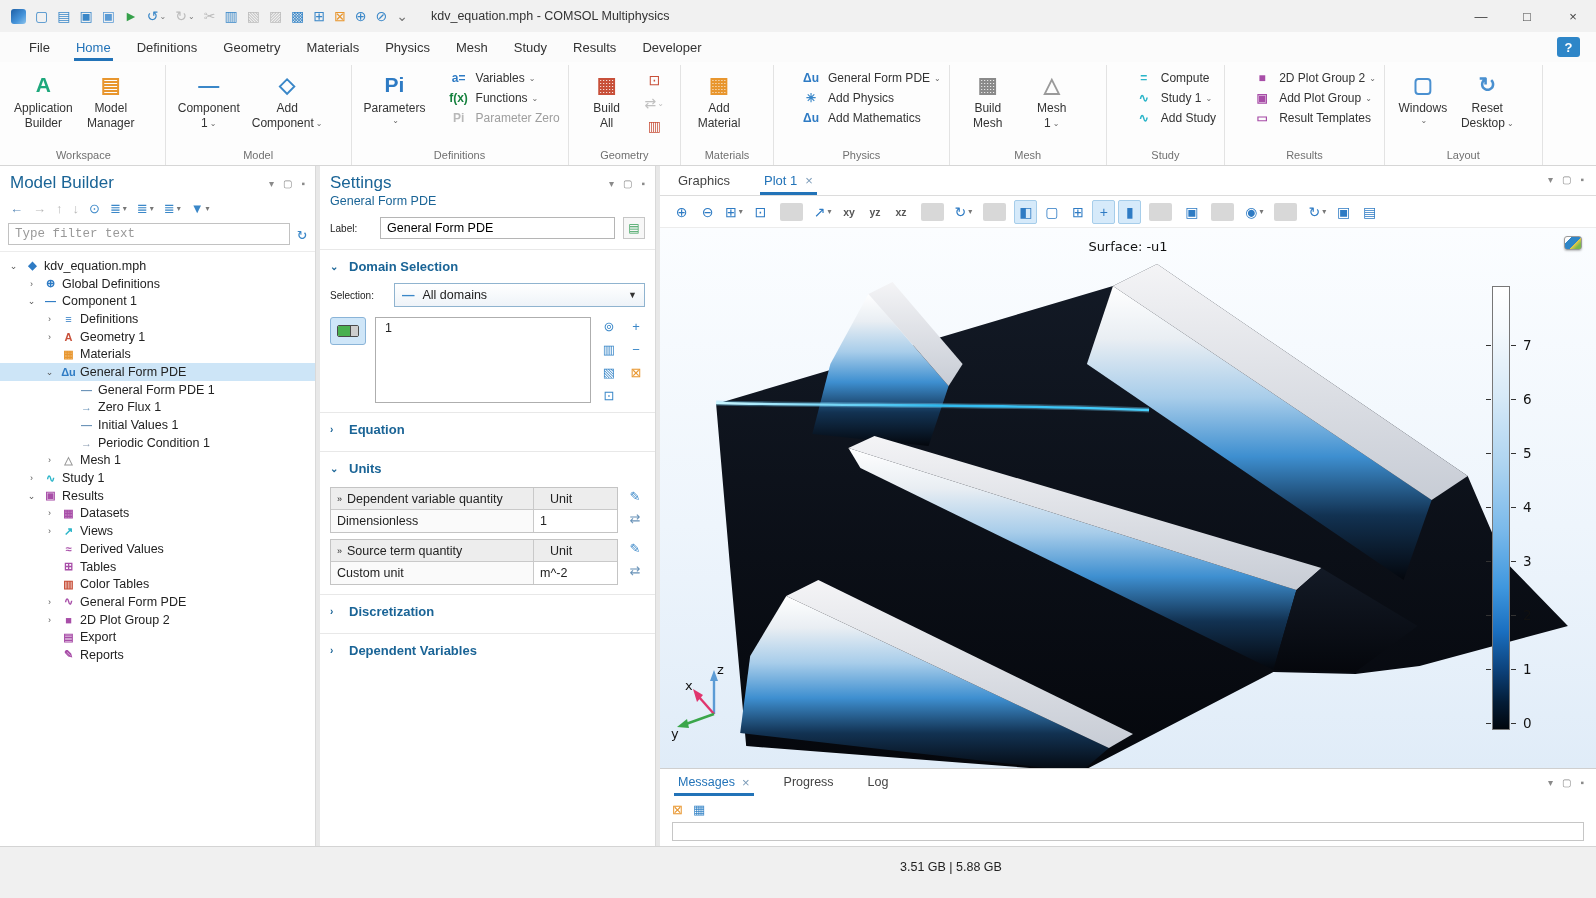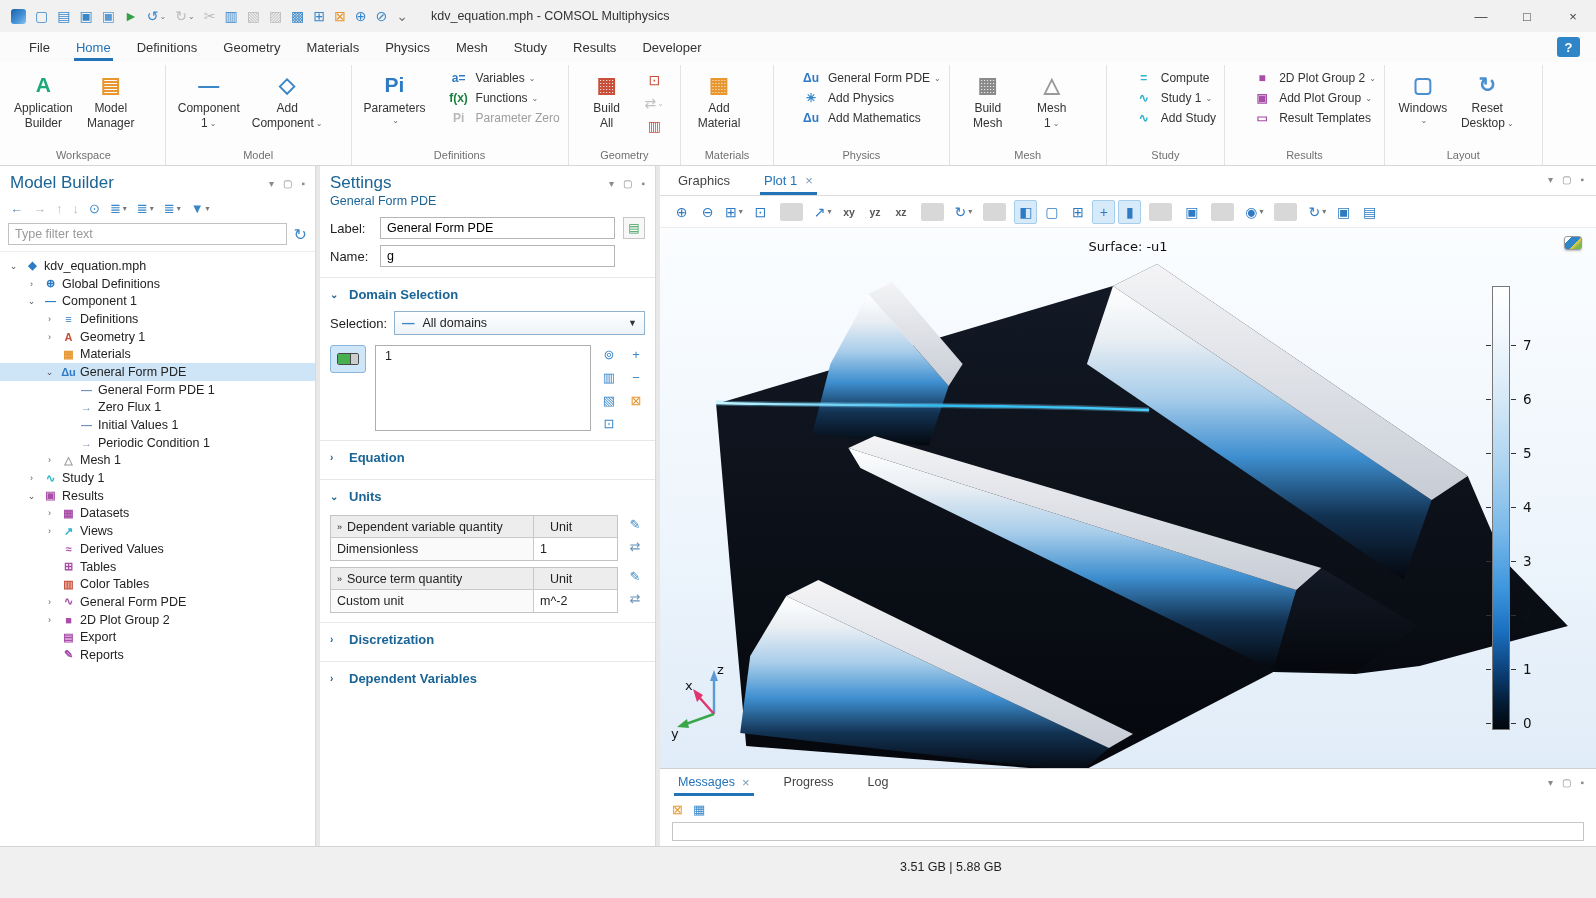--- a/index.html
+++ b/index.html
@@ -56,35 +56,35 @@
   .graphics { flex:1; display:flex; flex-direction:column; min-width:0; background:#fff; }
 
   .panel-head { display:flex; align-items:flex-start; padding:7px 10px 0; }
   .panel-title { font-size:17px; color:#1a6496; }
   .head-icons { margin-left:auto; display:flex; gap:9px; color:#8a8a8a; font-size:10px; padding-top:5px; }
   .hicon { cursor:default; }
 
   
   .mb-toolbar { display:flex; align-items:center; gap:10px; padding:8px 10px 6px; font-size:13px; }
   .tbtn { display:flex; align-items:center; gap:1px; color:#5b8ab8; cursor:default; }
-  .filter-row { display:flex; align-items:center; padding:1px 8px 6px; gap:7px; }
+  .filter-row { display:flex; align-items:center; padding:1px 8px 6px; gap:7px;font-family:Liberation Mono, monospace; }
   .filter-input { flex:1; height:22px; border:1px solid #c2c2c2; padding:0 6px; font:inherit; color:#555; }
   .filter-input::placeholder { color:#999; }
   .refresh-icon { color:#3a87c8; font-size:16px; }
   .tree { flex:1; overflow:hidden; border-top:1px solid #ececec; padding-top:5px; }
   .tree-row { display:flex; align-items:center; height:17.7px; white-space:nowrap; cursor:default; }
   .tree-row.selected { background:#cde5f7; }
   .tr-arrow { width:15px; font-size:9px; color:#555; text-align:center; flex:none; }
   .tr-icon { width:23px; text-align:center; font-size:11px; font-weight:bold; flex:none; }
   .tr-label { font-size:12.5px; }
 
   
   .settings-sub { padding:1px 10px 6px; color:#1a6496; font-size:12.5px; }
   .form-row { display:flex; align-items:center; padding:3px 10px; gap:8px; }
-  .form-caption { width:42px; font-size:13px; flex:none; }
+  .form-caption { width:42px; font-size:10px; flex:none; }
   .text-input { flex:1; height:22px; border:1px solid #b5b5b5; padding:0 6px; font:inherit; }
   .mini-btn { width:22px; height:22px; border:1px solid #c6c6c6; background:#f7f7f7; display:flex; align-items:center; justify-content:center; color:#3aa05a; font-size:12px; flex:none; }
   .section-head { display:flex; align-items:center; gap:9px; padding:9px 10px 7px; border-top:1px solid #e8e8e8; margin-top:7px; color:#1a6496; font-weight:bold; font-size:13px; cursor:default; }
   .sec-chev { font-size:10px; width:10px; }
   .sel-row { display:flex; align-items:center; padding:2px 10px 4px; gap:8px; }
   .dropdown { flex:1; height:24px; border:1px solid #8fb3cf; background:linear-gradient(#ffffff,#eef3f8); display:flex; align-items:center; padding:0 7px; gap:8px; }
   .dd-glyph { color:#3a87c8; font-weight:bold; }
   .dd-caret { margin-left:auto; color:#333; font-size:9px; }
   .domain-body { display:flex; padding:6px 10px 2px; gap:9px; }
   .toggle-btn { width:36px; height:28px; background:#cfe6f8; border:1px solid #8ab4d8; border-radius:3px; display:flex; align-items:center; justify-content:center; flex:none; }
@@ -758,24 +758,20 @@
             <span class="hicon">▢</span>
             <span class="hicon">▪</span>
           </div>
       </div>
       <div class="settings-sub">General Form PDE</div>
 
       <div class="form-row">
         <span class="form-caption">Label:</span>
         <input class="text-input" value="General Form PDE" style="">
         <div class="mini-btn">▤</div>
-      </div>
-      <div class="form-row" style="padding-right:40px;">
-        <span class="form-caption">Name:</span>
-        <input class="text-input" value="g" style="">
       </div>
 
       <div class="section-head">
         <span class="sec-chev">⌄</span>
         <span>Domain Selection</span>
       </div>
       <div class="sel-row">
         <span class="form-caption" style="width:56px;">Selection:</span>
         <div class="dropdown">
           <span class="dd-glyph">—</span>

